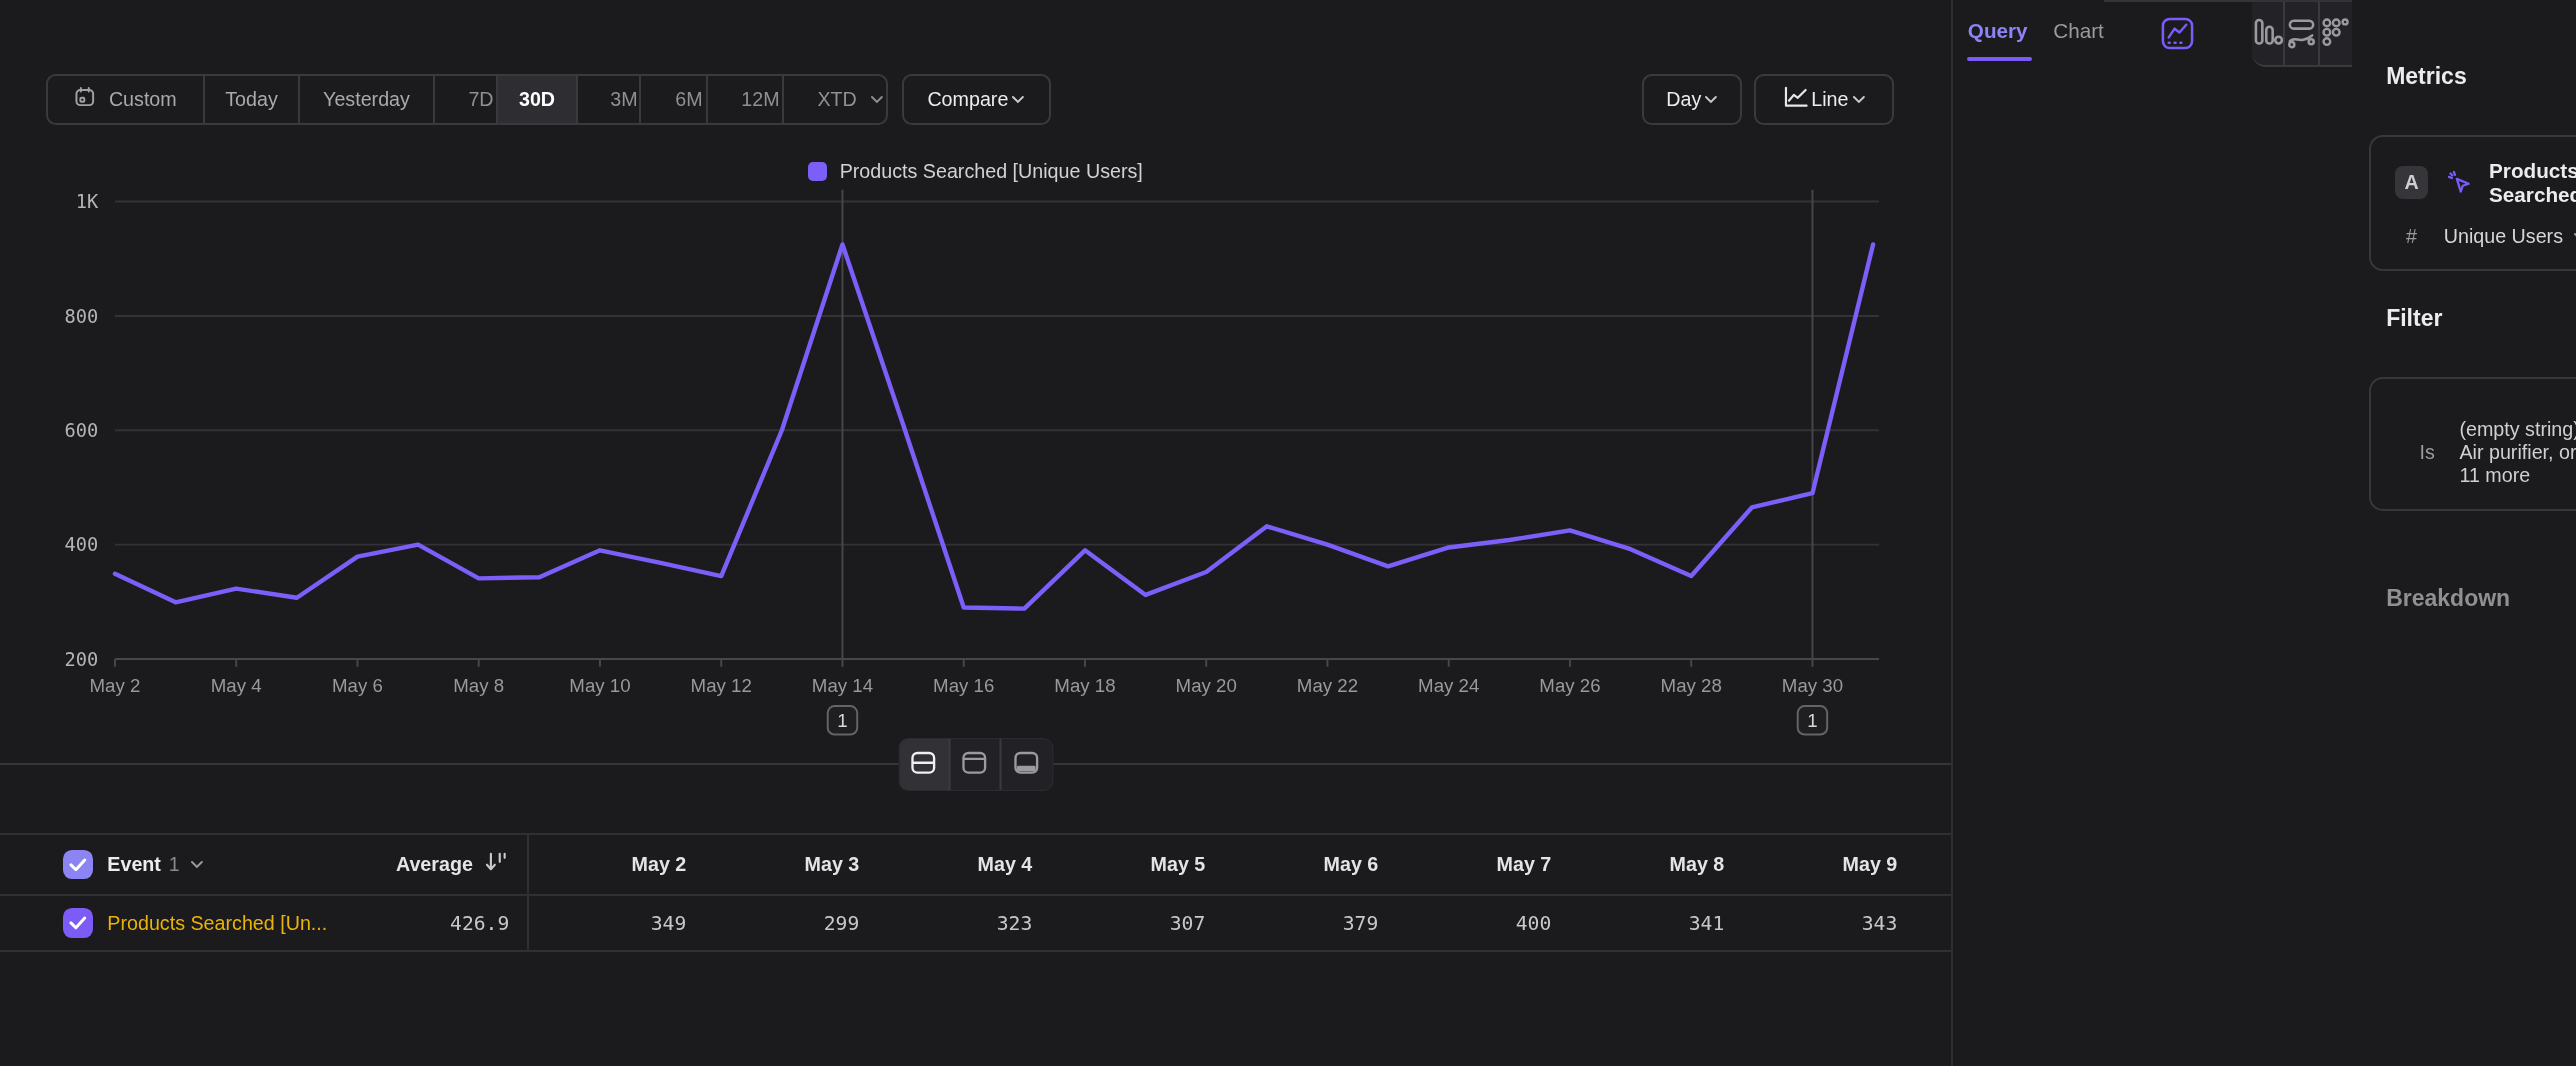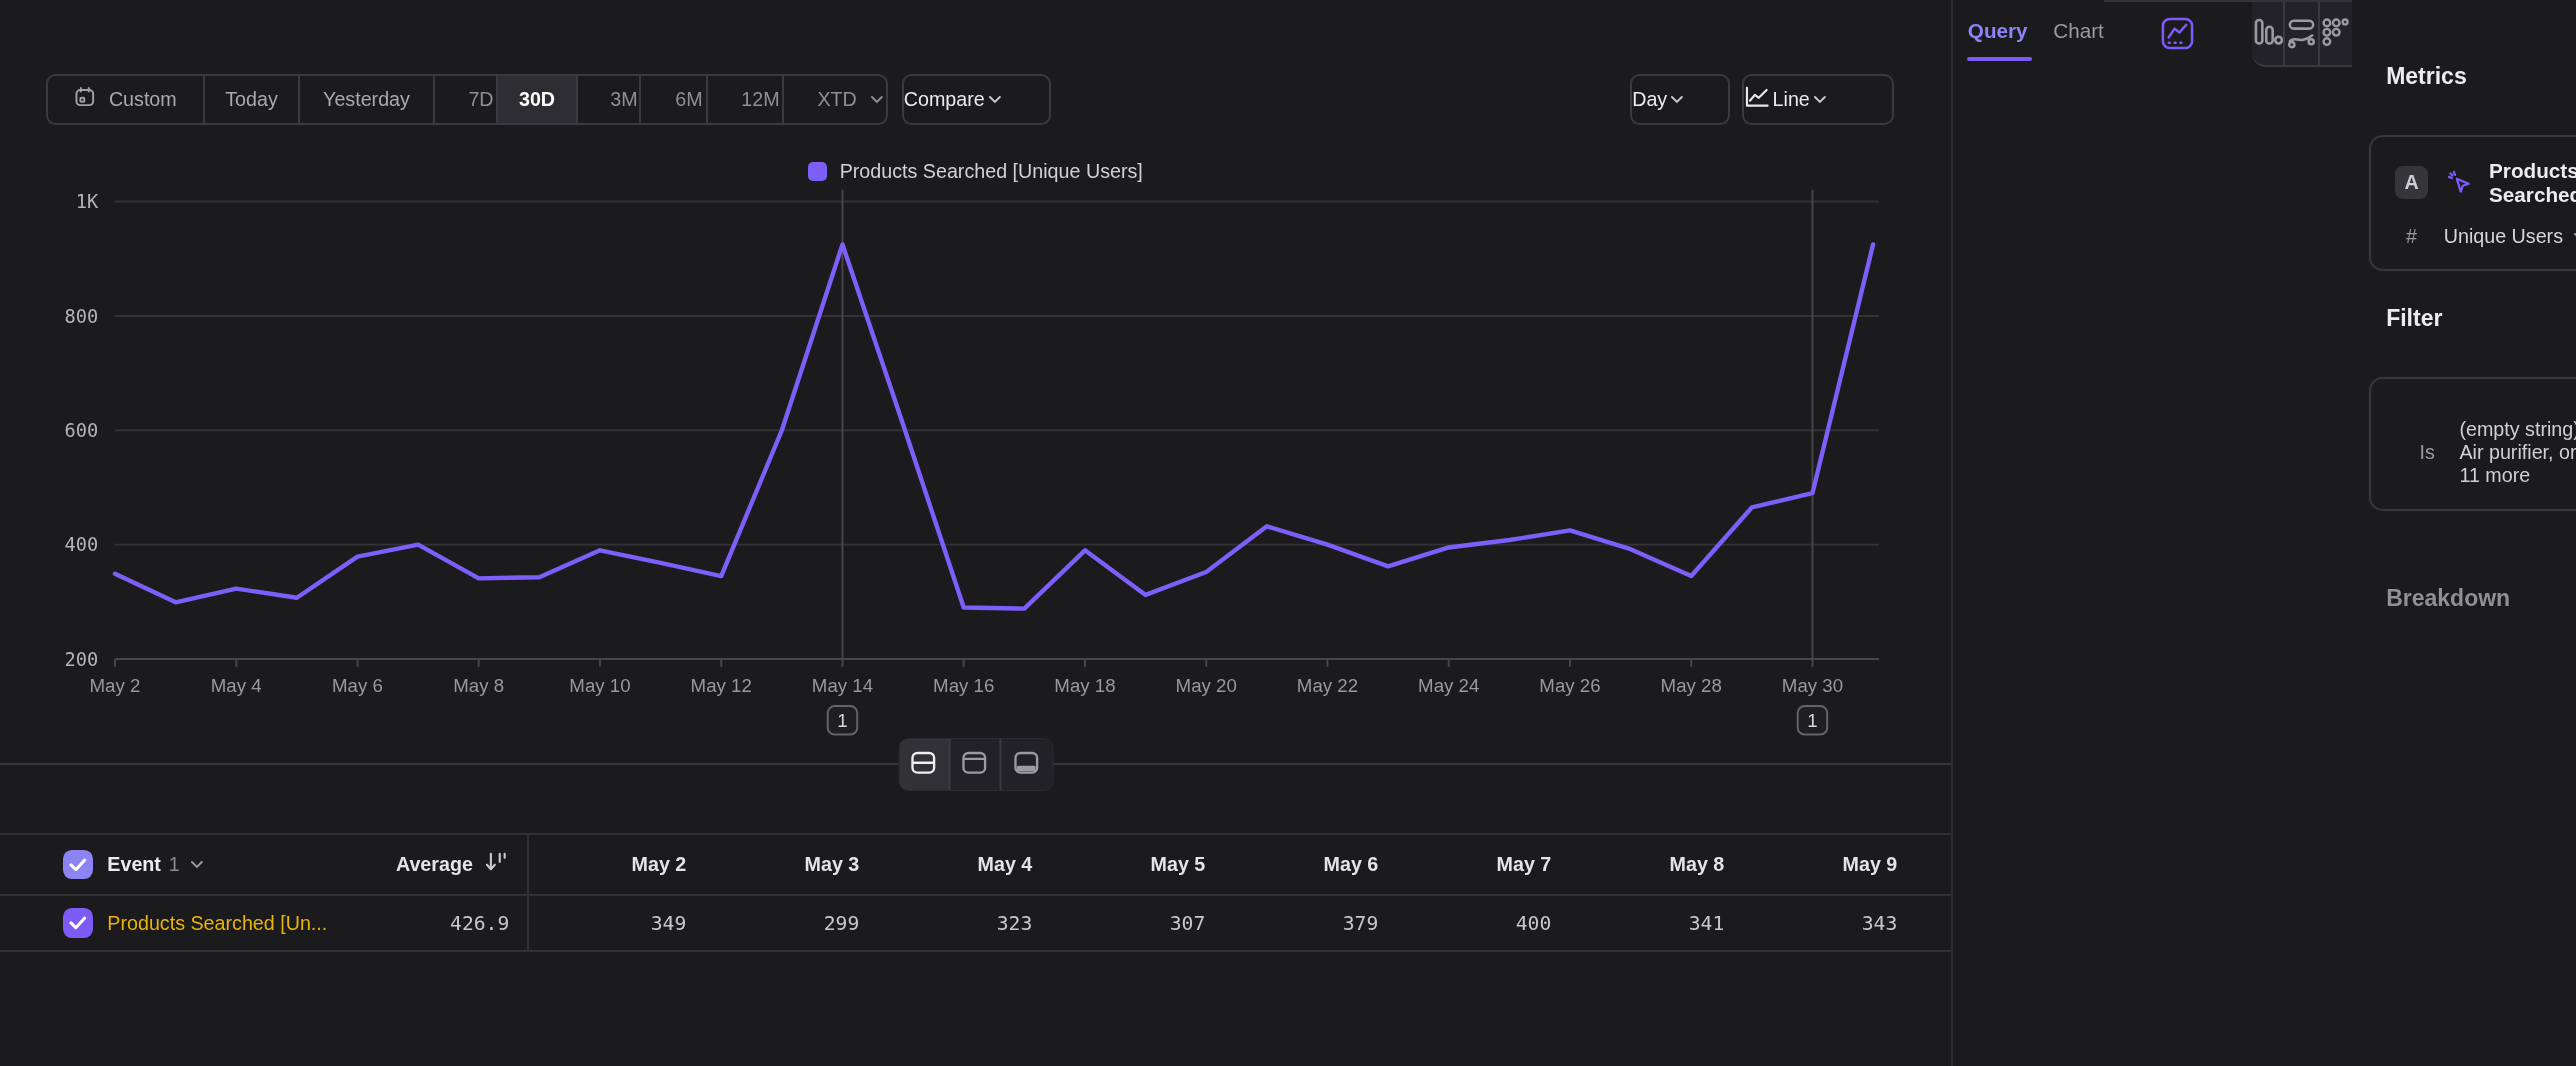--- a/index.html
+++ b/index.html
@@ -12,26 +12,26 @@
   .toolbar { height:51px; margin-top:74px; padding:0 57px 0 46px; display:flex; align-items:stretch; }
   .seg-group { display:flex; border:2px solid #39393e; border-radius:9.8px; overflow:hidden; }
   .seg { display:flex; align-items:center; justify-content:center; gap:13px; background:transparent;
     border:none; border-right:2px solid #39393e; color:#a9a9ae; font-size:19.7px; cursor:pointer;
     font-family:"Liberation Sans", sans-serif; }
   .seg:last-child { border-right:none; }
   .seg.code { color:#8f8f94;padding-left:31px; }
   .seg.selected { background:#2d2d32; color:#ffffff; font-weight:700; }
   .w-custom{width:157px}.w-today{width:95px}.w-yest{width:135px}.w-7d{width:63px}.w-30d{width:80px}
   .w-3m{width:63px}.w-6m{width:67px}.w-12m{width:76px}.w-xtd{width:102px}
-  .btn { display:flex; align-items:center; gap:3px; border:2px solid #39393e;
+  .btn { display:flex; align-items:center; justify-content:center; gap:3px; border:2px solid #39393e;
     border-radius:9.8px; background:transparent; color:#ececee; font-size:19.7px; cursor:pointer;
     font-family:"Liberation Sans", sans-serif; }
   .btn-compare { width:149px; margin-left:13.8px; }
   .btn-day { width:100px; margin-left:auto; }
-  .btn-line { width:152px; margin-left:11.8px; }
+  .btn-line { width:140px; margin-left:11.8px; }
   .chev { color:#c9c9cd; display:inline-flex; }
   .seg .chev { color:#8f8f94; }
 
   
   .chart-section { position:relative; height:640px; border-bottom:2px solid #35353a; }
   .legend { position:absolute; top:35px; left:0; width:100%; display:flex; justify-content:center;
     align-items:center; gap:12.8px; font-size:19.7px; color:#d2d2d6; pointer-events:none; }
   .swatch { width:18.7px; height:18.7px; border-radius:4.9px; background:#7c5ef8; display:inline-block; }
   #chart-svg { position:absolute; inset:0; width:100%; height:100%; }
   .layout-toggle { position:absolute; left:50%; transform:translateX(-50%); bottom:-27.6px; display:flex;

